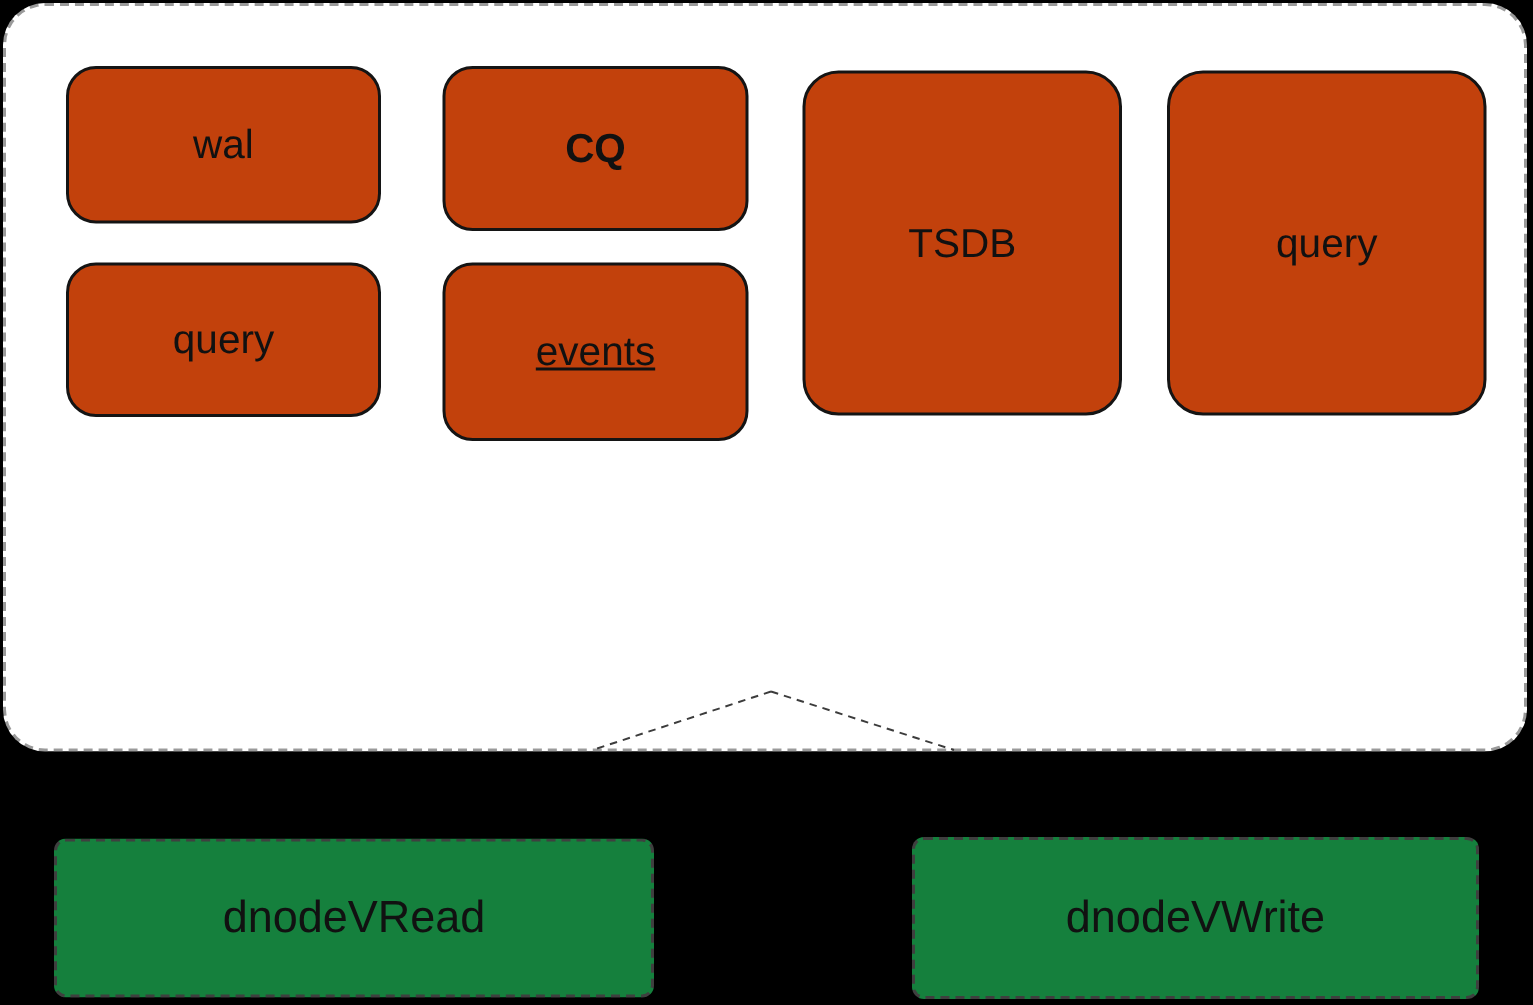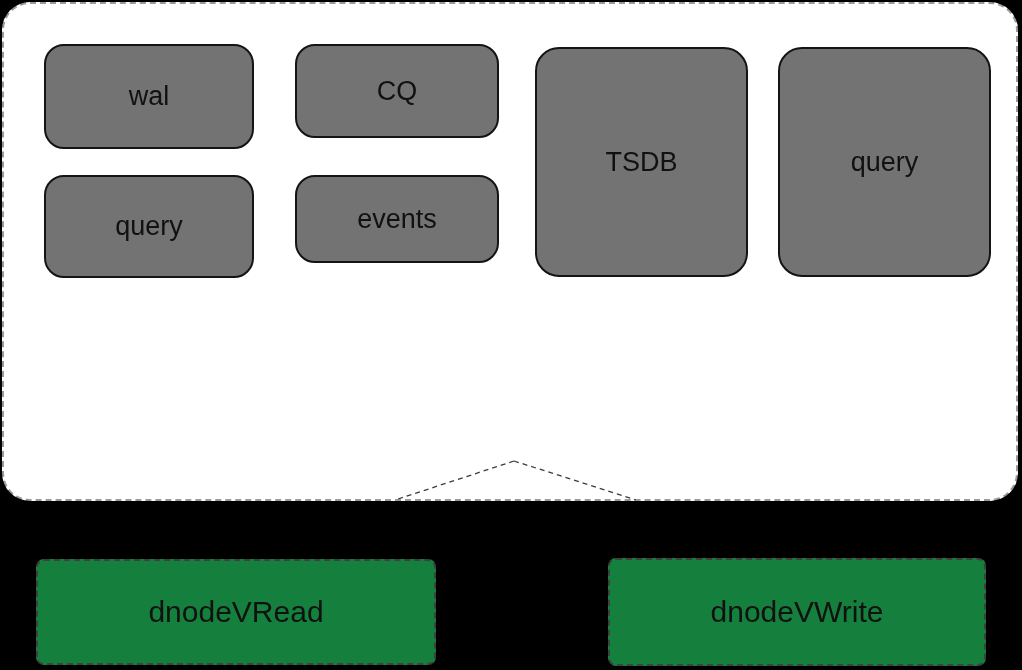--- a/index.html
+++ b/index.html
@@ -20,33 +20,33 @@
     position: absolute;
     left: 2px; top: 2px;
     width: 1016px; height: 499px;
     background: #fff;
     border: 2px dashed #9a9a9a;
     border-radius: 28px;
   }
   
   .box {
     position: absolute;
-    background: #737373;
+    background: #c2410c;
     border: 2.5px solid #141414;
     border-radius: 20px;
     display: flex;
     align-items: center;
     justify-content: center;
     font-size: 27px;
     color: #111;
   }
   .box.wal    { left: 40px;  top: 40px;  width: 210px; height: 105px; }
-  .box.cq     { left: 291px; top: 40px;  width: 204px; height: 94px; }
+  .box.cq     { left: 291px; top: 40px;  width: 204px; height: 110px; font-weight: bold; }
   .box.sync   { left: 40px;  top: 171px; width: 210px; height: 103px; }
-  .box.events { left: 291px; top: 171px; width: 204px; height: 88px; }
+  .box.events { left: 291px; top: 171px; width: 204px; height: 119px; text-decoration: underline; }
   .box.tsdb   { left: 531px; top: 43px;  width: 213px; height: 230px; border-radius: 24px; }
   .box.query  { left: 774px; top: 43px;  width: 213px; height: 230px; border-radius: 24px; }
   
   .vnode-bar {
     position: absolute;
     left: 38px; top: 311px;
     width: 949px; height: 147px;
     border: 2.5px solid #141414;
     border-radius: 30px;
     display: flex;

